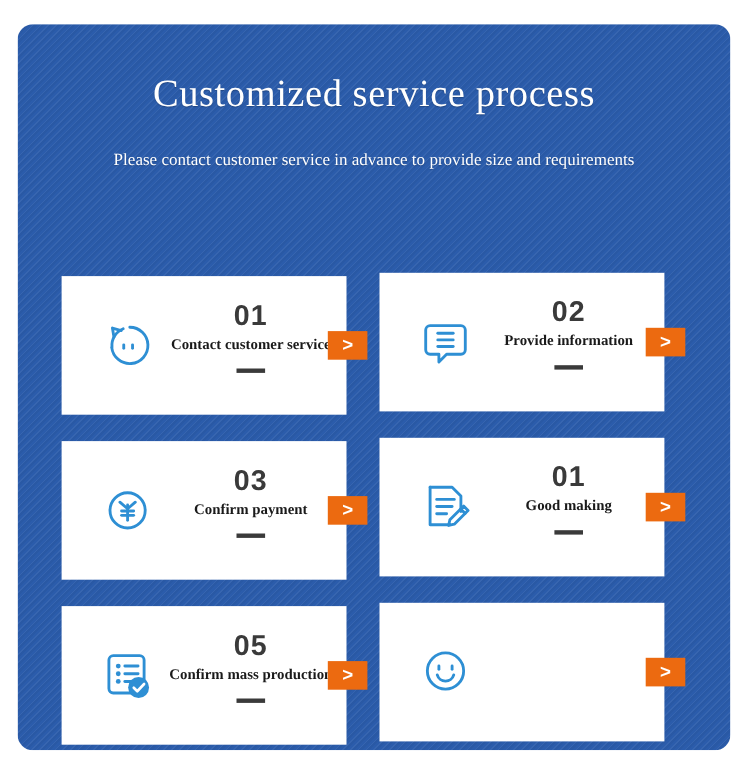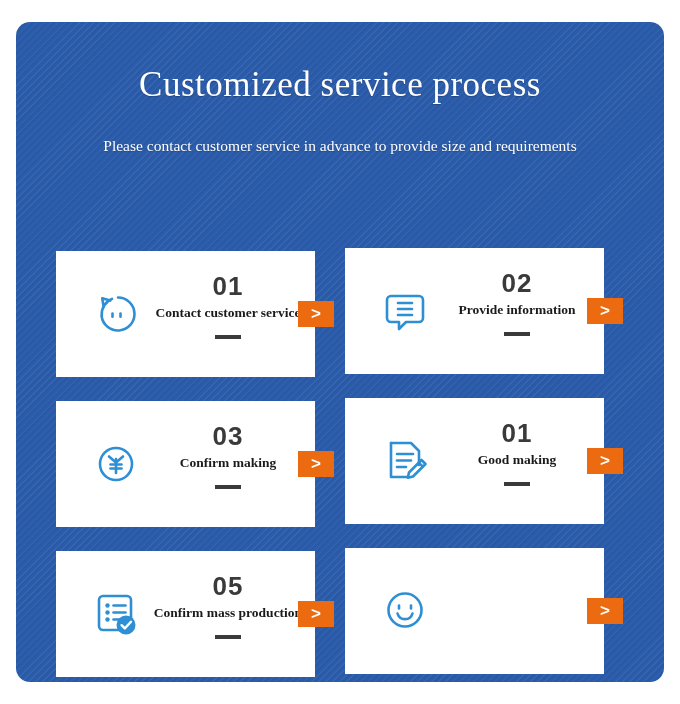--- a/index.html
+++ b/index.html
@@ -215,21 +215,21 @@
           <svg viewBox="0 0 56 56">
             <circle class="ic" cx="28" cy="29" r="16"></circle>
             <path class="ic" d="M28 24 v14"></path>
             <path class="ic" d="M21 21.5 L28 27.5 L35 21.5"></path>
             <path class="ic" d="M22.5 29.5 h11"></path>
             <path class="ic" d="M22.5 33.5 h11"></path>
           </svg>
         </div>
         <div class="card-body">
           <div class="card-num">03</div>
-          <div class="card-label">Confirm making</div>
+          <div class="card-label">Confirm payment</div>
           <div class="card-dash"></div>
         </div>
         <div class="arrow-badge">&gt;</div>
       </div>
 
       <div class="card right">
         <div class="card-icon">
           <svg viewBox="0 0 56 56">
             <path class="ic" d="M14 11 h20 l8 8 v14"></path>
             <path class="ic" d="M14 11 v34 h18"></path>

